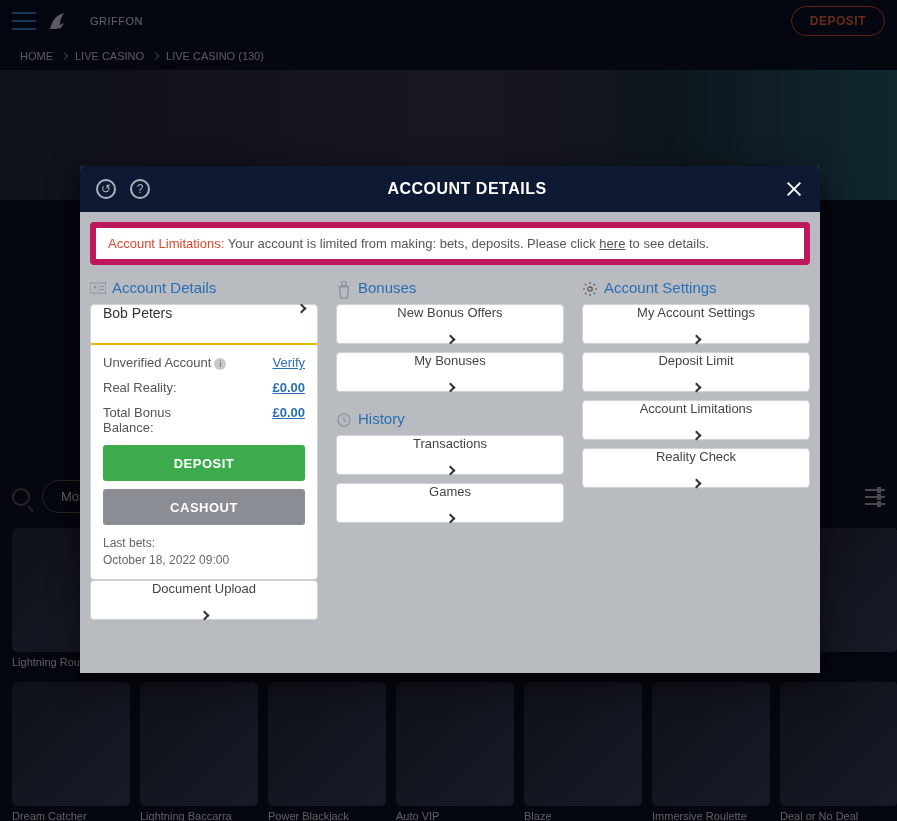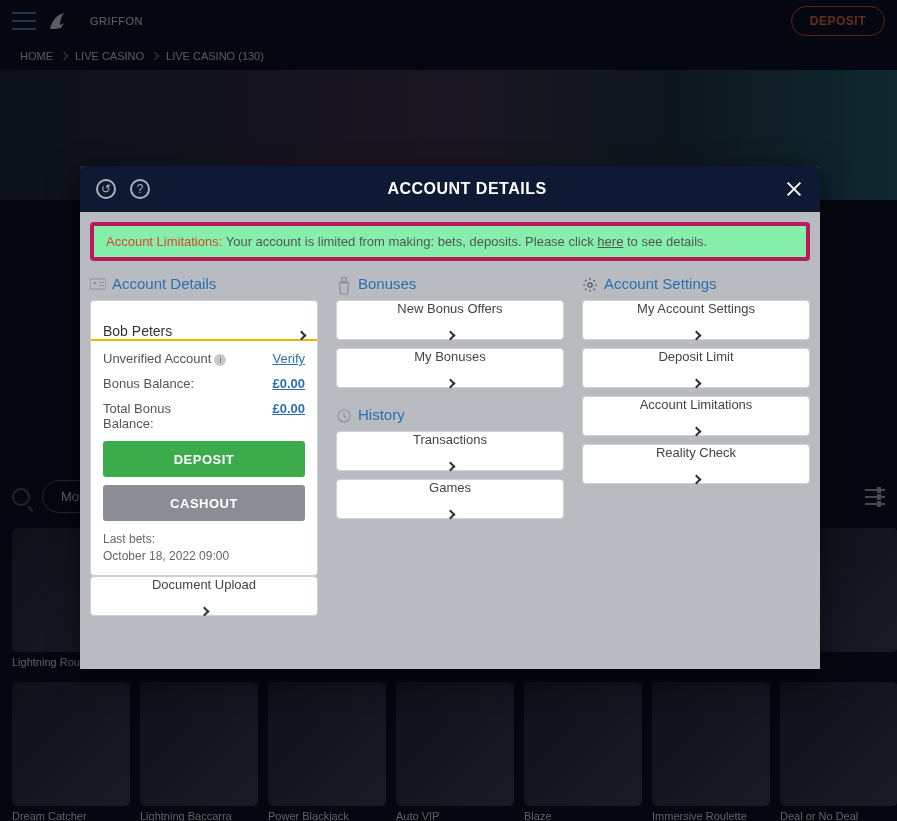--- a/index.html
+++ b/index.html
@@ -38,34 +38,34 @@
 .modal { position: absolute; top: 166px; left: 80px; width: 740px; background: #b8bbc0; border-radius: 4px 4px 0 0; box-shadow: 0 8px 30px rgba(0,0,0,0.6); padding-bottom: 45px; }
 .modal-hdr { background: #0e1a33; height: 46px; display: flex; align-items: center; padding: 0 16px; border-radius: 4px 4px 0 0; }
 .hdr-icons { display: flex; gap: 14px; }
 .hdr-ic { width: 20px; height: 20px; border: 2px solid #aeb2bd; border-radius: 50%; display: flex; align-items: center; justify-content: center; font-size: 12px; color: #aeb2bd; }
 .hdr-title { flex: 1; text-align: center; font-size: 16px; font-weight: 700; letter-spacing: 0.5px; color: #fff; }
 .close-ic { width: 20px; height: 20px; position: relative; cursor: pointer; }
 .close-ic::before, .close-ic::after { content: ""; position: absolute; left: 9px; top: 1px; width: 2px; height: 18px; background: #fff; }
 .close-ic::before { transform: rotate(45deg); }
 .close-ic::after { transform: rotate(-45deg); }
 
-.alert { margin: 10px 10px 0; background: #86efac; border: 4px solid #be185d; border-radius: 4px; padding: 8px 12px; font-size: 13px; color: #555; }
+.alert { margin: 10px 10px 0; background: #ffffff; border: 6px solid #be185d; border-radius: 4px; padding: 8px 12px; font-size: 13px; color: #555; }
 .alert .al-title { color: #d9472a; }
 .alert .al-link { text-decoration: underline; color: #555; cursor: pointer; }
 
 .cols { display: flex; gap: 18px; padding: 14px 10px 0; }
 .col { flex: 1; }
 
 .section-title { font-size: 15px; color: #2b6fb3; display: flex; align-items: center; gap: 6px; margin-bottom: 8px; }
 .st-ic { width: 16px; height: 14px; display:inline-block; }
 .row-item { height: 40px; display: flex; align-items: center; justify-content: space-between; padding: 0 12px; border: 1px solid #d0d1d4; border-radius: 4px; background: #fff; margin-bottom: 8px; color: #444; font-size: 13px; cursor: pointer; flex-direction: column; }
 .row-item .chev-r { width: 7px; height: 7px; border-right: 2px solid #333; border-top: 2px solid #333; transform: rotate(45deg); }
 
 .acct-panel { background: #fff; border: 1px solid #d0d1d4; border-radius: 4px; padding: 0; }
-.name-row { height: 40px; display:flex; align-items:flex-end; justify-content:space-between; padding: 0 12px; color: #333; font-size: 14px; border-bottom: 2px solid #e6b800; cursor:pointer;}
+.name-row { height: 40px; display:flex; align-items:flex-start; justify-content:space-between; padding: 0 12px; color: #333; font-size: 14px; border-bottom: 2px solid #e6b800; cursor:pointer;}
 .name-row .chev-r { width: 7px; height: 7px; border-right: 2px solid #333; border-top: 2px solid #333; transform: rotate(45deg); }
 .inner { padding: 10px 12px; }
 .kv { display: flex; justify-content: space-between; font-size: 13px; color: #555; margin-bottom: 10px; gap: 38px; }
 .kv .v-link { color: #2b6fb3; text-decoration: underline; cursor: pointer; }
 .kv .v-amt { color: #2b6fb3; font-weight: 700; text-decoration: underline; }
 .info-dot { display:inline-block; width:12px; height:12px; border-radius:50%; background:#c8c9cc; color:#666; font-size:9px; text-align:center; line-height:12px; margin-left:3px;}
 .btn { width: 100%; height: 36px; border: none; border-radius: 3px; font-size: 13px; font-weight: 600; letter-spacing: 0.5px; margin-bottom: 8px; cursor: pointer; }
 .btn-dep { background: #3bab4c; color: #fff; }
 .btn-cash { background: #8a8d93; color: #fff; }
 .login-info { font-size: 12px; color: #666; margin-top: 2px; line-height:1.4;}
@@ -208,21 +208,21 @@
         <div class="name-row">
           <span>Bob Peters</span>
           <span class="chev-r"></span>
         </div>
         <div class="inner">
           <div class="kv">
             <span><span>Unverified Account</span><span class="info-dot">i</span></span>
             <span class="v-link">Verify</span>
           </div>
           <div class="kv">
-            <span>Bonus Balance:</span>
+            <span>Real Reality:</span>
             <span class="v-amt">£0.00</span>
           </div>
           <div class="kv">
             <span style="max-width:110px">Total Bonus Balance:</span>
             <span class="v-amt">£0.00</span>
           </div>
           <button class="btn btn-dep">DEPOSIT</button>
           <button class="btn btn-cash">CASHOUT</button>
           <div class="login-info">
             <div>Last bets:</div>

